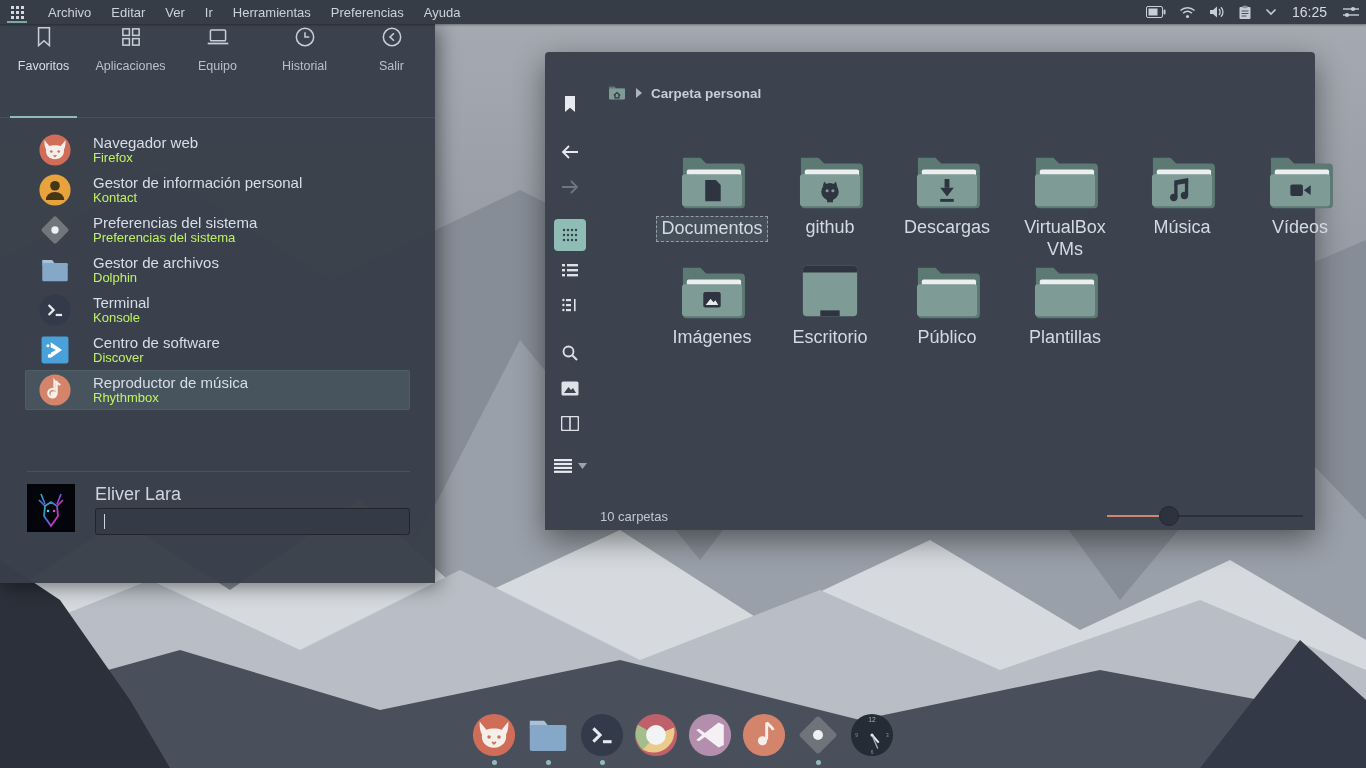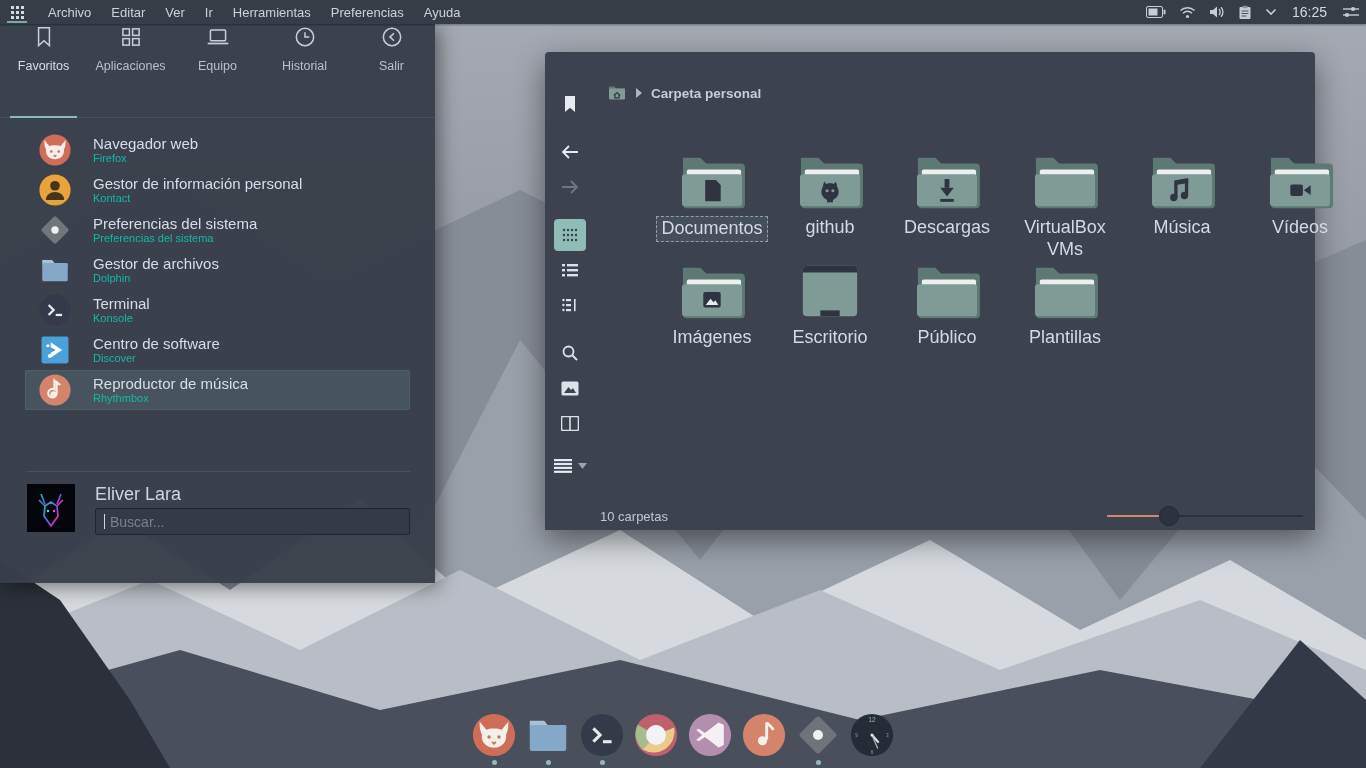--- a/index.html
+++ b/index.html
@@ -32,21 +32,21 @@
     gap:9px; font-size:12.5px; color:#b9c0ca; position:relative; cursor:pointer; }
   .tab.active { color:#d8dee9; }
   .tab.active::after { content:""; position:absolute; left:10px; right:10px; bottom:-1px; height:2px; background:#8fbcbb; }
   .applist { position:absolute; left:25px; right:25px; top:106px; }
   .app-row { display:flex; align-items:center; gap:21px; height:40px; padding-left:13px;
     border-radius:2px; cursor:pointer; }
   .app-row.selected { background:rgba(143,188,187,0.16); box-shadow:inset 0 0 0 1px rgba(143,188,187,0.10); }
   .app-icon { width:34px; height:34px; flex:0 0 34px; display:flex; align-items:center; justify-content:center; }
   .app-text { line-height:1.15; }
   .app-title { font-size:15px; color:#d8dee9; }
-  .app-sub { font-size:11px; color:#14b8a6; }
+  .app-sub { font-size:13px; color:#bef264; }
   .user-area { position:absolute; left:0; right:25px; bottom:24px; height:75px; }
   .user-divider { position:absolute; left:27px; right:0; top:-13px; height:1px; background:rgba(255,255,255,0.09); }
   .avatar { position:absolute; left:27px; top:0; width:48px; height:48px; background:#05060a; overflow:hidden; }
   .user-name { position:absolute; left:95px; top:0px; font-size:18px; color:#cfd5dd; }
   .search-box { position:absolute; left:95px; top:24px; width:315px; height:27px;
     background:#343b46; border:1px solid rgba(0,0,0,0.35); border-radius:3px;
     display:flex; align-items:center; padding:0 8px; }
   .search-box .caret { width:1px; height:15px; background:#cfd5dd; margin-right:3px; }
   .search-box input { background:transparent; border:none; outline:none; color:#d8dee9;
     font-size:14px; width:100%; font-family:"Liberation Sans",sans-serif; }
@@ -342,21 +342,20 @@
             </defs>
           <path d="M14,10 L18,20 M12,16 L18,22 M34,10 L30,20 M36,16 L30,22" stroke="url(#deer)" stroke-width="1.6" fill="none"></path>
           <path d="M18,22 L24,18 L30,22 L31,32 L24,42 L17,32 Z" fill="none" stroke="url(#deer)" stroke-width="1.8"></path>
           <circle cx="21" cy="27" r="1.2" fill="#4ae0ff"></circle>
             <circle cx="27" cy="27" r="1.2" fill="#ff4ab0"></circle>
         </svg>
       </div>
       <div class="user-name">Eliver Lara</div>
       <div class="search-box">
         <div class="caret"></div>
-        <input type="text" placeholder="Buscar..." style="">
       </div>
     </div>
   </div>
 
   <div class="window">
 
     <div class="win-body">
 
       <div class="vtoolbar">
         <div class="tool spacer">

